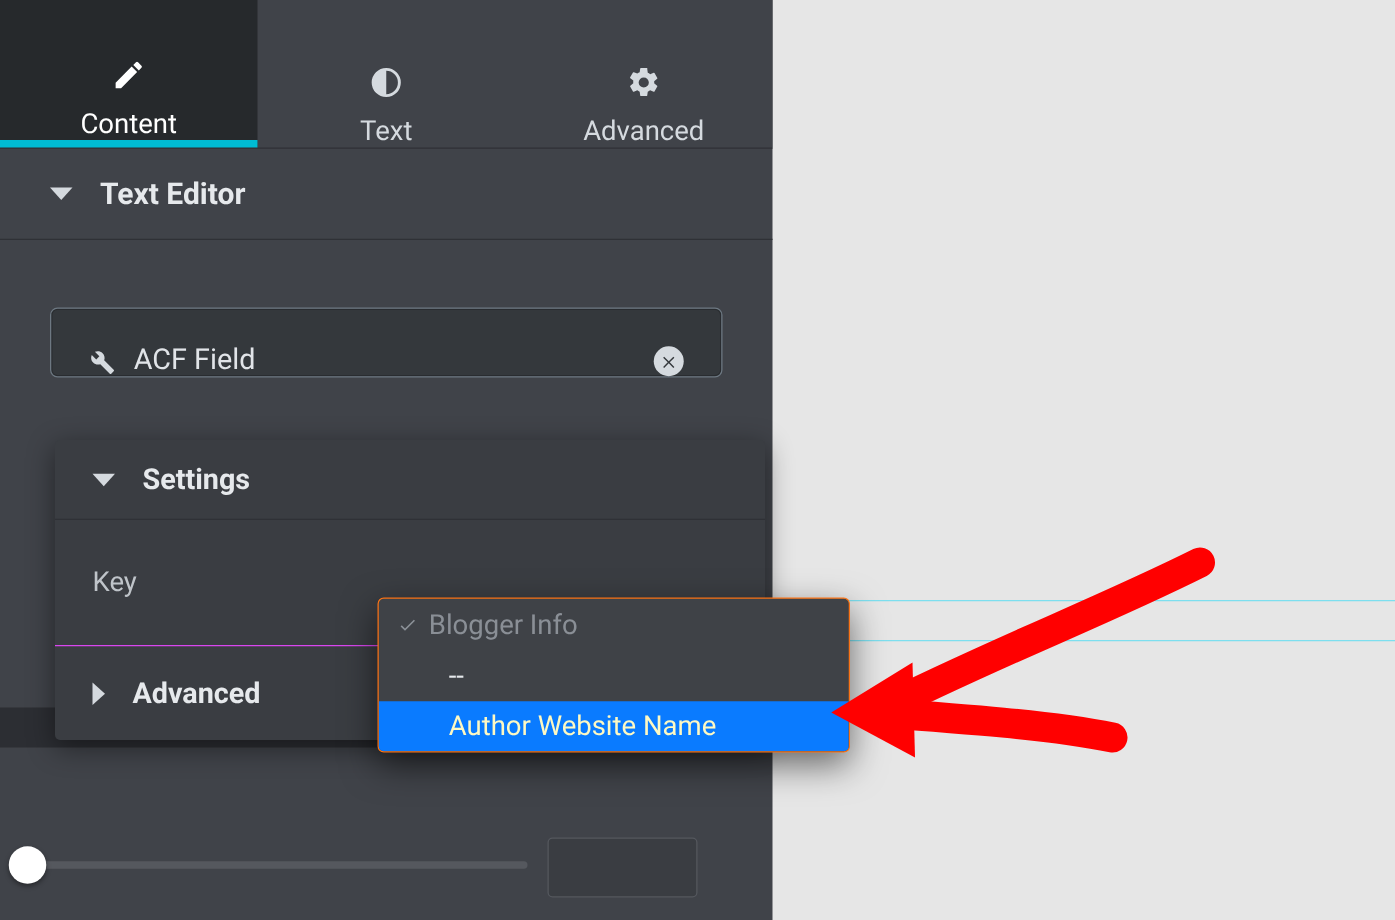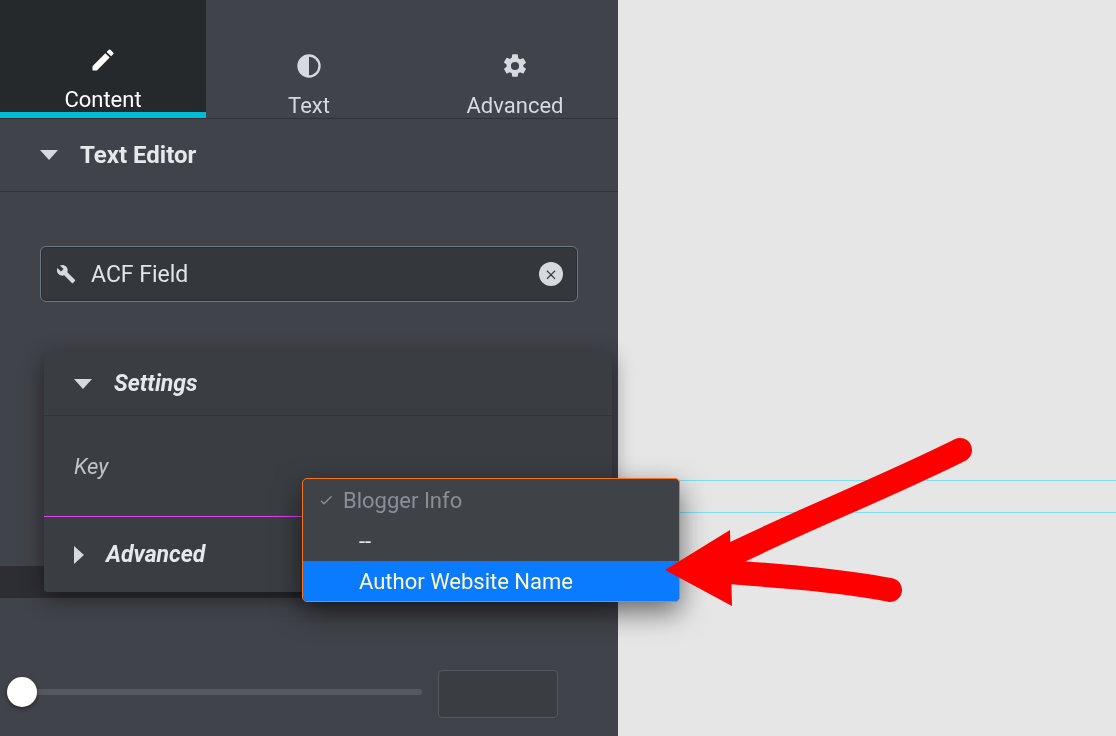--- a/index.html
+++ b/index.html
@@ -20,29 +20,29 @@
   
   .section-header { display: flex; align-items: center; padding: 22px 40px; border-top: 1px solid #2f3136; border-bottom: 1px solid #2f3136; }
   .section-header .tri { width: 0; height: 0; border-left: 9px solid transparent; border-right: 9px solid transparent; border-top: 10px solid #d5dadf; margin-right: 22px; }
   .section-header .tri.right { border-top: 9px solid transparent; border-bottom: 9px solid transparent; border-left: 10px solid #d5dadf; border-right: none; margin-right: 22px; }
   .section-header .sh-label { font-size: 24px; font-weight: 700; color: #e6e9ec; }
 
   
   .content-area { padding: 54px 40px 0 40px; }
 
   
-  .dyn-chip { position: relative; display: flex; align-items: center; height: 56px; border: 1px solid #6d7882; border-radius: 6px; background: #34383c; padding: 0 14px; box-shadow: inset 0 0 0 1px rgba(0,0,0,0.2); }
+  .dyn-chip { position: relative; display: flex; align-items: flex-end; height: 56px; border: 1px solid #6d7882; border-radius: 6px; background: #34383c; padding: 0 30px; box-shadow: inset 0 0 0 1px rgba(0,0,0,0.2); }
   .dyn-chip .wrench { width: 22px; height: 22px; margin-right: 14px; display: flex; align-items: center; justify-content: center; }
   .dyn-chip .wrench svg { fill: #d5dadf; }
   .dyn-chip .chip-label { font-size: 23px; color: #e1e4e8; flex: 1; }
   .dyn-chip .close { width: 24px; height: 24px; border-radius: 50%; background: #d5dadf; display: flex; align-items: center; justify-content: center; cursor: pointer; }
   .dyn-chip .close svg { fill: #34383c; }
 
   
-  .popup { position: absolute; left: 44px; top: 352px; width: 568px; background: #3a3d42; border-radius: 4px; box-shadow: 0 6px 22px rgba(0,0,0,0.45); font-style: italic; }
+  .popup { position: absolute; left: 44px; top: 352px; width: 568px; background: #3a3d42; border-radius: 4px; box-shadow: 0 6px 22px rgba(0,0,0,0.45); }
   .popup .section-header { border-top: none; border-bottom: 1px solid #2f3136; padding: 18px 30px; }
   .popup .section-header .sh-label { font-size: 23px; }
   .popup .control-row { display: flex; align-items: center; padding: 28px 30px 28px 30px; border-bottom: 1px solid #d946ef; }
   .popup .control-label { font-size: 22px; color: #bfc4c9; width: 235px; flex-shrink: 0; }
   .popup .control-field-area { flex: 1; height: 44px; }
   .popup .adv-row { padding: 24px 30px; }
 
   
   .dark-strip { position: absolute; left: 0; top: 566px; width: 618px; height: 32px; background: #2c2e33; }
 

